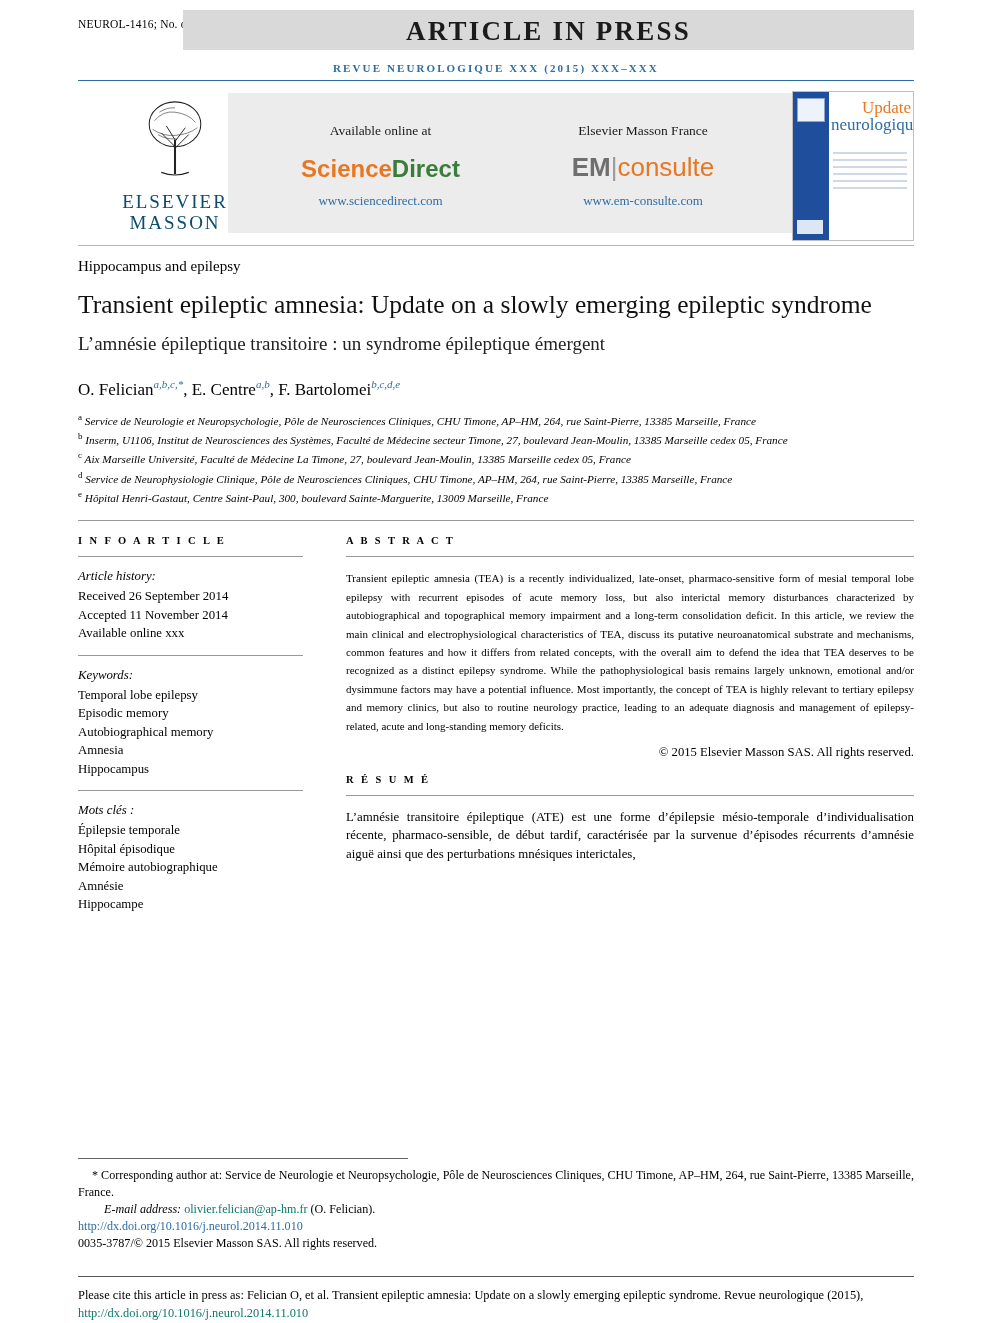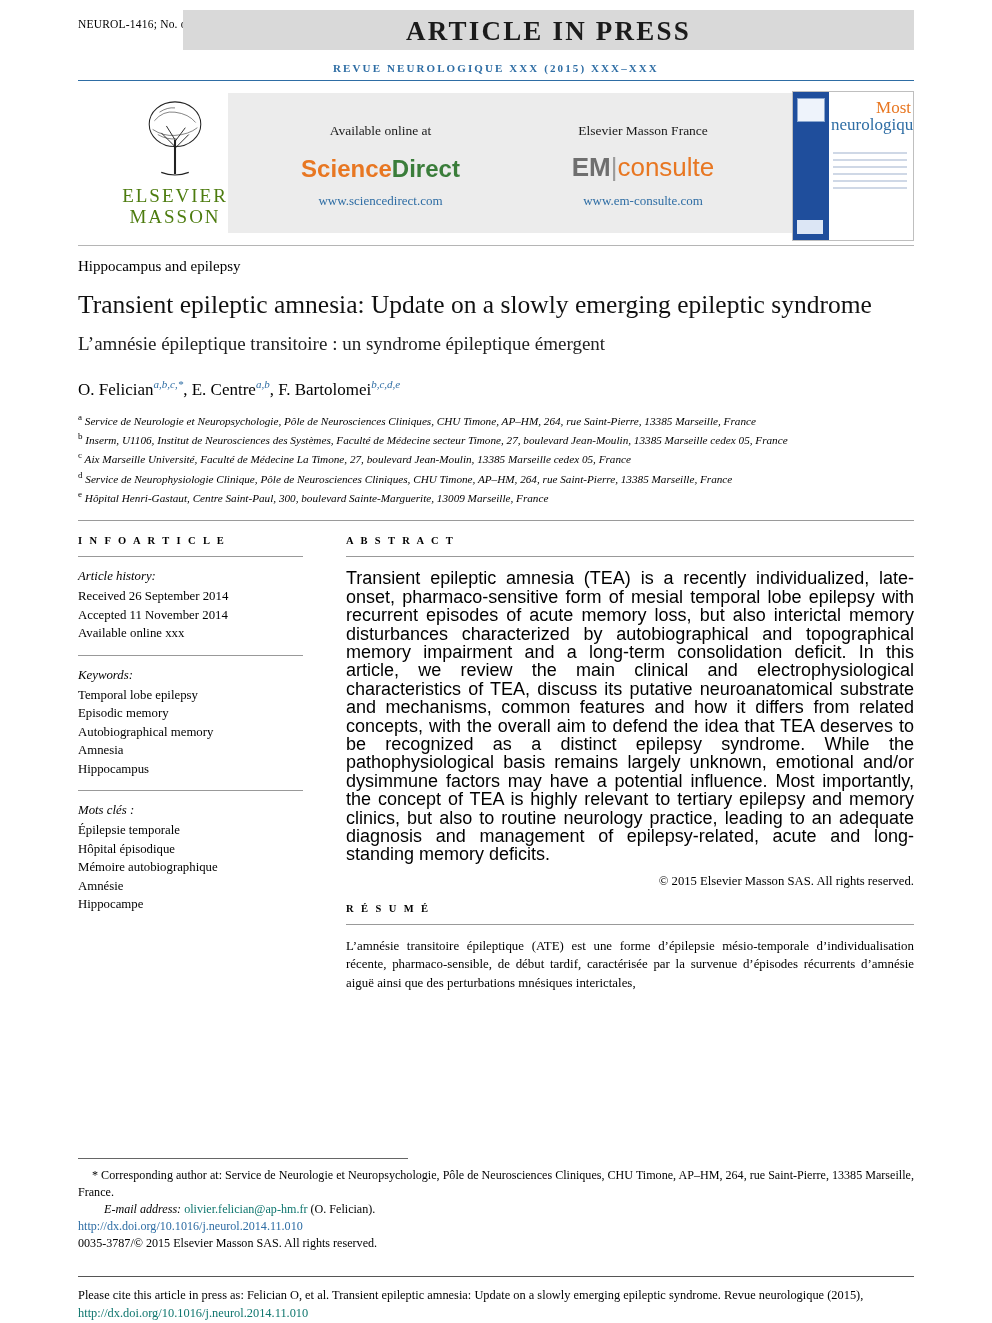--- a/index.html
+++ b/index.html
@@ -33,22 +33,22 @@
   }
   .rule-blue { margin: 6px 78px 0 78px; height:1px; background:#2e6da4; }
 
   
   .masthead { margin: 10px 78px 0 78px; height: 150px; position:relative; }
   .elsevier-logo {
     position:absolute; left:22px; top:4px; width:150px; text-align:center;
   }
   .tree { width:86px; height:86px; margin:0 auto; }
   .elsevier-name {
-    font-family:"Liberation Serif", serif; color:#4d7c0f;
-    font-size:19px; letter-spacing:2px; line-height:21px; 
+    font-family:"Liberation Serif", serif; color:#0c4a6e;
+    font-size:19px; letter-spacing:2px; line-height:21px; margin-top:6px;
   }
   .center-box {
     position:absolute; left:150px; top:2px; width:641px; height:140px;
     background:#ececec;
   }
   .cb-left { position:absolute; left:20px; top:30px; width:265px; text-align:center; }
   .cb-right { position:absolute; left:290px; top:30px; width:250px; text-align:center; }
   .cb-head { font-size:13.5px; color:#1a1a1a; font-family:"Liberation Serif", serif; }
   .sd-logo { margin-top:16px; font-size:24px; font-weight:bold; font-family:"Liberation Sans", sans-serif; }
   .sd-science { color:#e87722; }
@@ -101,22 +101,22 @@
   .smallcaps-head {
     font-size:10.5px; letter-spacing:2.4px; font-family:"Liberation Serif", serif; font-weight:bold;
   }
   .hr-l { width:225px; height:1px; background:#999; margin:10px 0 12px 0;}
   .hr-r { width:568px; height:1px; background:#999; margin:10px 0 12px 0;}
   .info-sub { font-style:italic; font-size:12.8px; margin-bottom:3px;}
   .info-line { font-size:12.8px; line-height:18.5px;}
   .kw-line { font-size:12.8px; line-height:18.5px;}
   .hr-l-short { width:225px; height:1px; background:#999; margin:12px 0 12px 0;}
   .abstract-p {
-    font-size:18px; line-height:18.4px; text-align:justify;
-    font-family:Liberation Sans, sans-serif;
+    font-size:11px; line-height:18.4px; text-align:justify;
+    font-family:Liberation Serif, serif;
   }
   .copyright { text-align:right; font-size:12.7px; margin-top:10px;}
   .resume-head { margin-top:14px; }
   .resume-p { font-size:12.9px; line-height:18.4px; text-align:justify; margin-top:12px;}
 
   
   .foot { position:absolute; left:78px; right:78px; top:1150px; }
   .foot-rule { width:330px; height:1px; background:#666; margin-bottom:8px;}
   .foot-line { font-size:12.1px; line-height:17px;}
   .foot-line .lead { padding-left:14px; }
@@ -181,21 +181,21 @@
         </div>
         <div class="sd-url">www.em-consulte.com</div>
       </div>
     </div>
 
     <div class="journal-cover">
       <div class="cover-blue"></div>
       <div class="cover-sm"></div>
       <div class="cover-foot"></div>
       <div class="cover-title">
-        <div class="cover-revue">Most</div>
+        <div class="cover-revue">Update</div>
         <div class="cover-neuro">neurologique</div>
       </div>
       <div class="cover-lines">
         <div></div>
           <div></div>
           <div></div>
           <div></div>
           <div></div>
           <div></div>
       </div>

